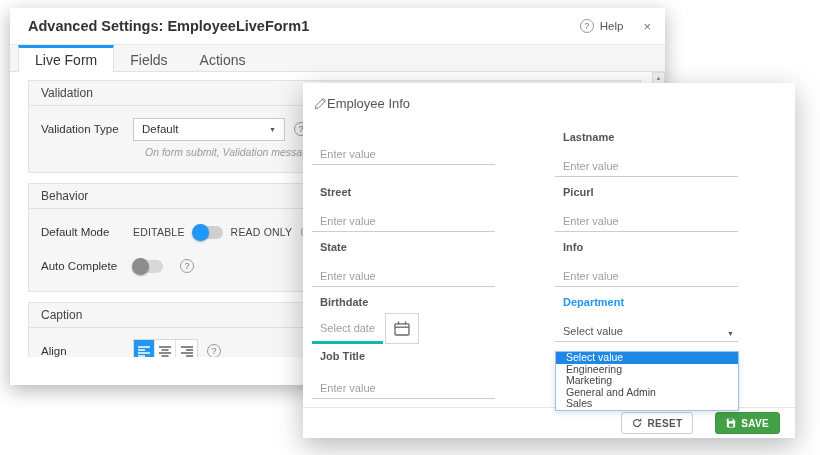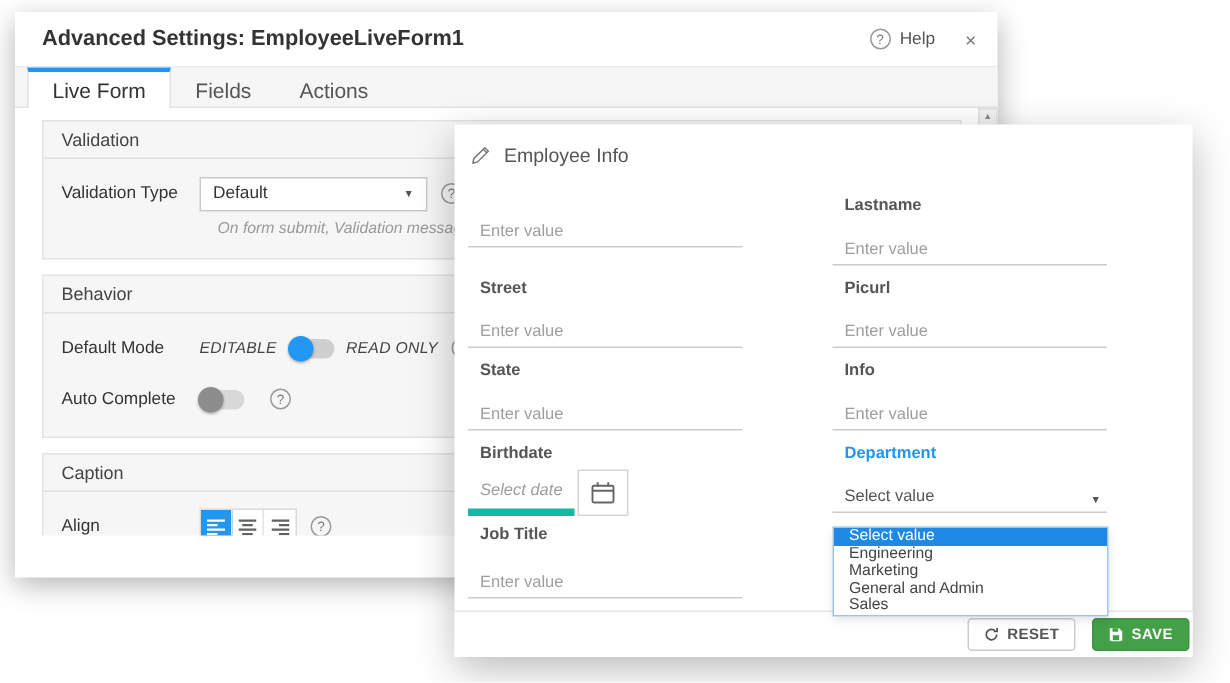--- a/index.html
+++ b/index.html
@@ -33,59 +33,59 @@
   .sec-b { padding:10px 12px 12px; }
   .srow { display:flex; align-items:center; min-height:26px; }
   .srow + .srow { margin-top:8px; }
   .slabel { width:92px; font-size:11.5px; color:#333; flex-shrink:0; }
   .sel { width:152px; height:23px; background:#fff; border:1px solid #c9c9c9; display:flex; align-items:center;
          padding:0 8px; font-size:11.5px; color:#333; }
   .sel .caret { margin-left:auto; font-size:7px; color:#555; }
   .hint { font-style:italic; font-size:10.5px; color:#999; margin:4px 0 2px 104px; white-space:nowrap; }
   .qm { margin-left:9px; flex-shrink:0; }
 
-  .modetxt { font-size:10.5px; color:#444; letter-spacing:.2px;font-style:italic; }
+  .modetxt { font-size:10.5px; color:#444; letter-spacing:.2px; }
   .toggle { position:relative; width:30px; height:13px; border-radius:7px; background:#cfcfcf; margin:0 8px; }
   .knob { position:absolute; top:-2px; left:-1px; width:17px; height:17px; border-radius:50%; background:#2196f3;
           box-shadow:0 1px 2px rgba(0,0,0,.3); }
   .knob.gray { background:#8d8d8d; }
 
   .btngroup { display:flex; border:1px solid #d9d9d9; background:#fff; }
   .abtn { width:21px; height:22px; display:flex; align-items:center; justify-content:center; border-right:1px solid #e4e4e4; }
   .abtn:last-child { border-right:none; }
   .abtn.active { background:#2196f3; }
 
   .scrollcol { position:absolute; top:0; right:0; width:13px; height:285px; }
   .scr-up { width:13px; height:12px; background:#f1f1f1; border:1px solid #e0e0e0; font-size:6px; color:#888;
             display:flex; align-items:center; justify-content:center; }
   .s-footer { height:27px; background:#fff; }
 
   
-  .f-header { display:flex; align-items:center; gap:9px; padding:13px 14px 0 11px; }
+  .f-header { display:flex; align-items:center; gap:0; padding:13px 14px 0 11px; }
   .f-title { font-size:13px; color:#555; }
   .f-grid { display:grid; grid-template-columns:183px 183px; column-gap:60px; padding:20px 0 0 9px; }
   .field { height:55px; position:relative; }
   .flabel { font-size:11px; font-weight:700; color:#555; padding-left:8px; }
   .flabel.blue { color:#2196f3; }
   .finput { margin-top:13px; height:21px; border-bottom:1px solid #ccc; display:flex; align-items:flex-end;
             padding:0 0 4px 8px; font-size:11px; color:#9e9e9e; }
   .daterow { display:flex; align-items:flex-end; margin-top:5px; }
-  .dateinput { width:71px; height:29px; border-bottom:5px solid #14b8a6; display:flex; align-items:center;
-               padding-left:8px; font-size:11px; color:#9e9e9e;font-style:italic; }
+  .dateinput { width:71px; height:29px; border-bottom:3px solid #14b8a6; display:flex; align-items:center;
+               padding-left:8px; font-size:11px; color:#9e9e9e; }
   .calbtn { width:34px; height:31px; border:1px solid #d5d5d5; background:#fff; display:flex; align-items:center;
             justify-content:center; margin-left:2px; }
   .selrow { position:relative; margin-top:13px; height:21px; border-bottom:1px solid #ccc; display:flex;
             align-items:flex-end; padding:0 4px 4px 8px; font-size:11px; color:#555; }
   .selrow .caret { margin-left:auto; font-size:7px; color:#555; }
   .ddlist { position:absolute; left:0; top:100%; margin-top:1px; width:184px; background:#fff;
             border:1px solid #9dc3e6; z-index:10; box-shadow:0 2px 6px rgba(0,0,0,.12); }
   .ddopt { font-size:10.5px; color:#444; padding:0 10px; height:11.6px; line-height:11.6px; white-space:nowrap; }
   .ddopt.selected { background:#1e88e5; color:#fff; }
   .f-footer { position:absolute; left:0; right:0; bottom:0; height:31px; border-top:1px solid #e5e5e5;
-              display:flex; align-items:center; justify-content:flex-end; gap:11px; padding-right:2px; background:#fff; }
+              display:flex; align-items:center; justify-content:flex-end; gap:22px; padding-right:15px; background:#fff; }
   .btn { height:22px; display:inline-flex; align-items:center; gap:5px; padding:0 10px; font-size:10px;
          font-weight:700; border-radius:3px; letter-spacing:.3px; }
   .btn.reset { background:#fff; border:1px solid #ccc; color:#555; }
   .btn.save { background:#43a047; border:1px solid #3d9442; color:#fff; }
 </style>
 </head>
 <body>
 
 <div class="stage">
 

